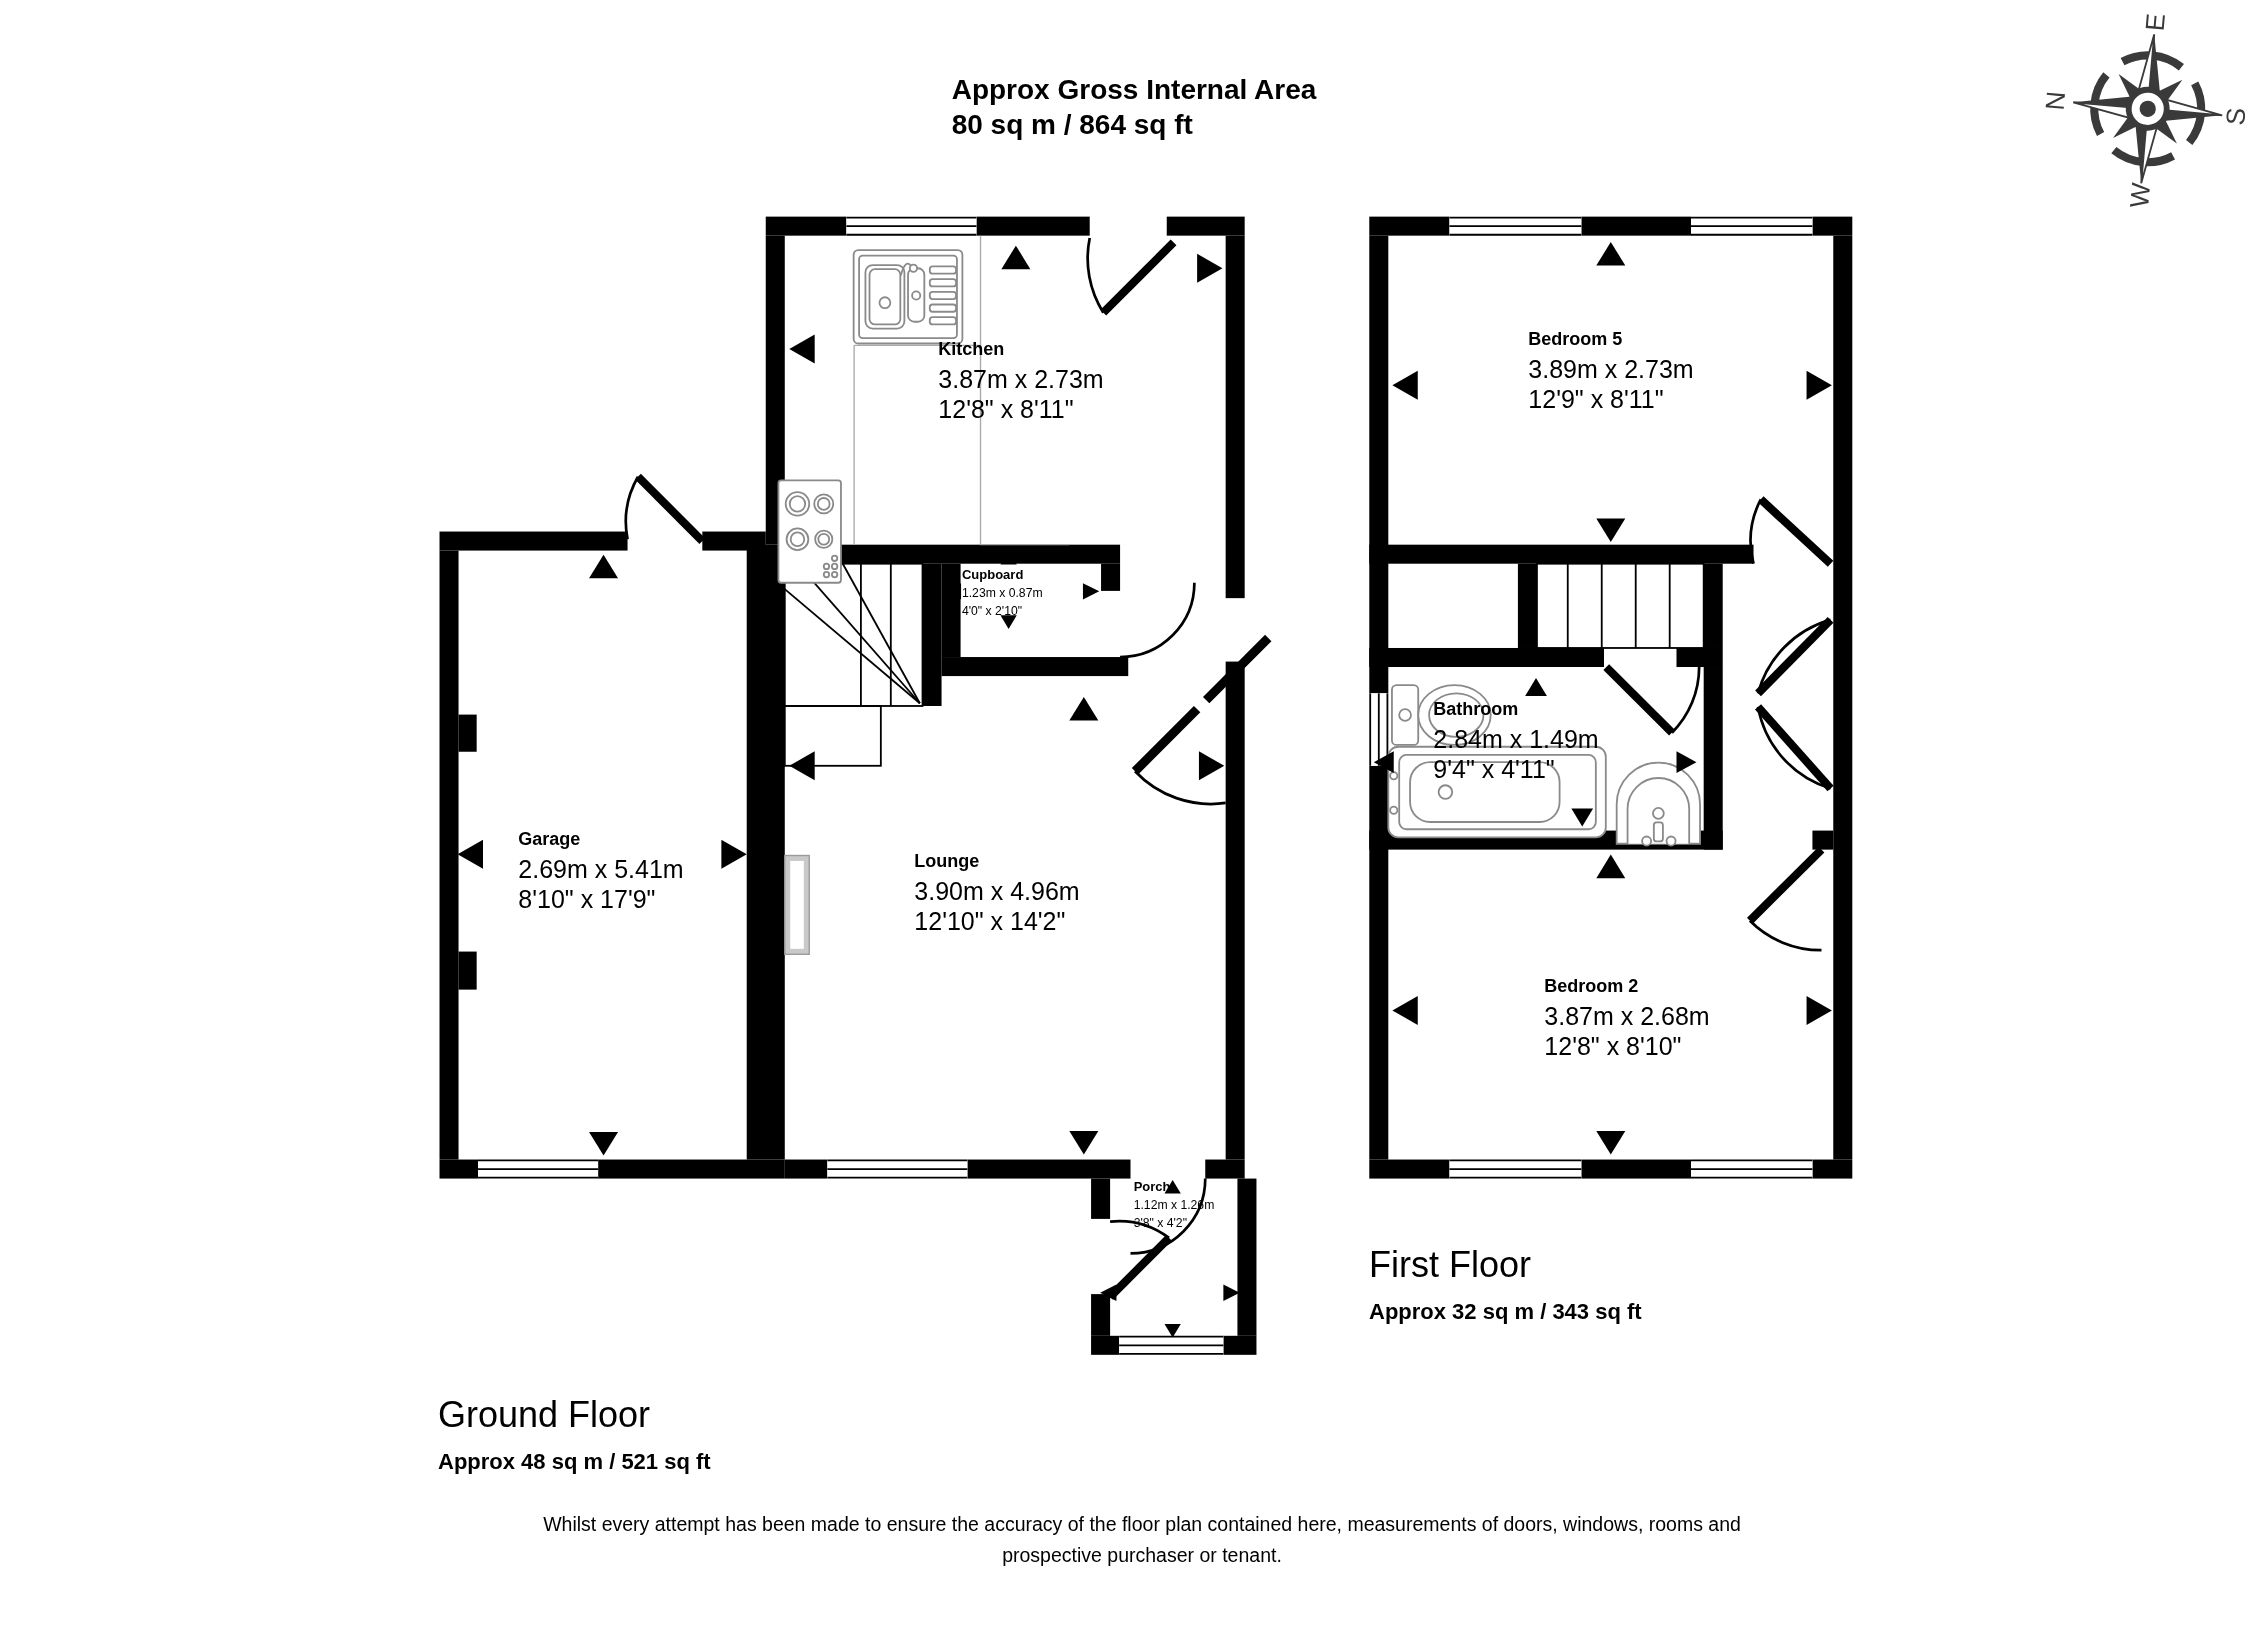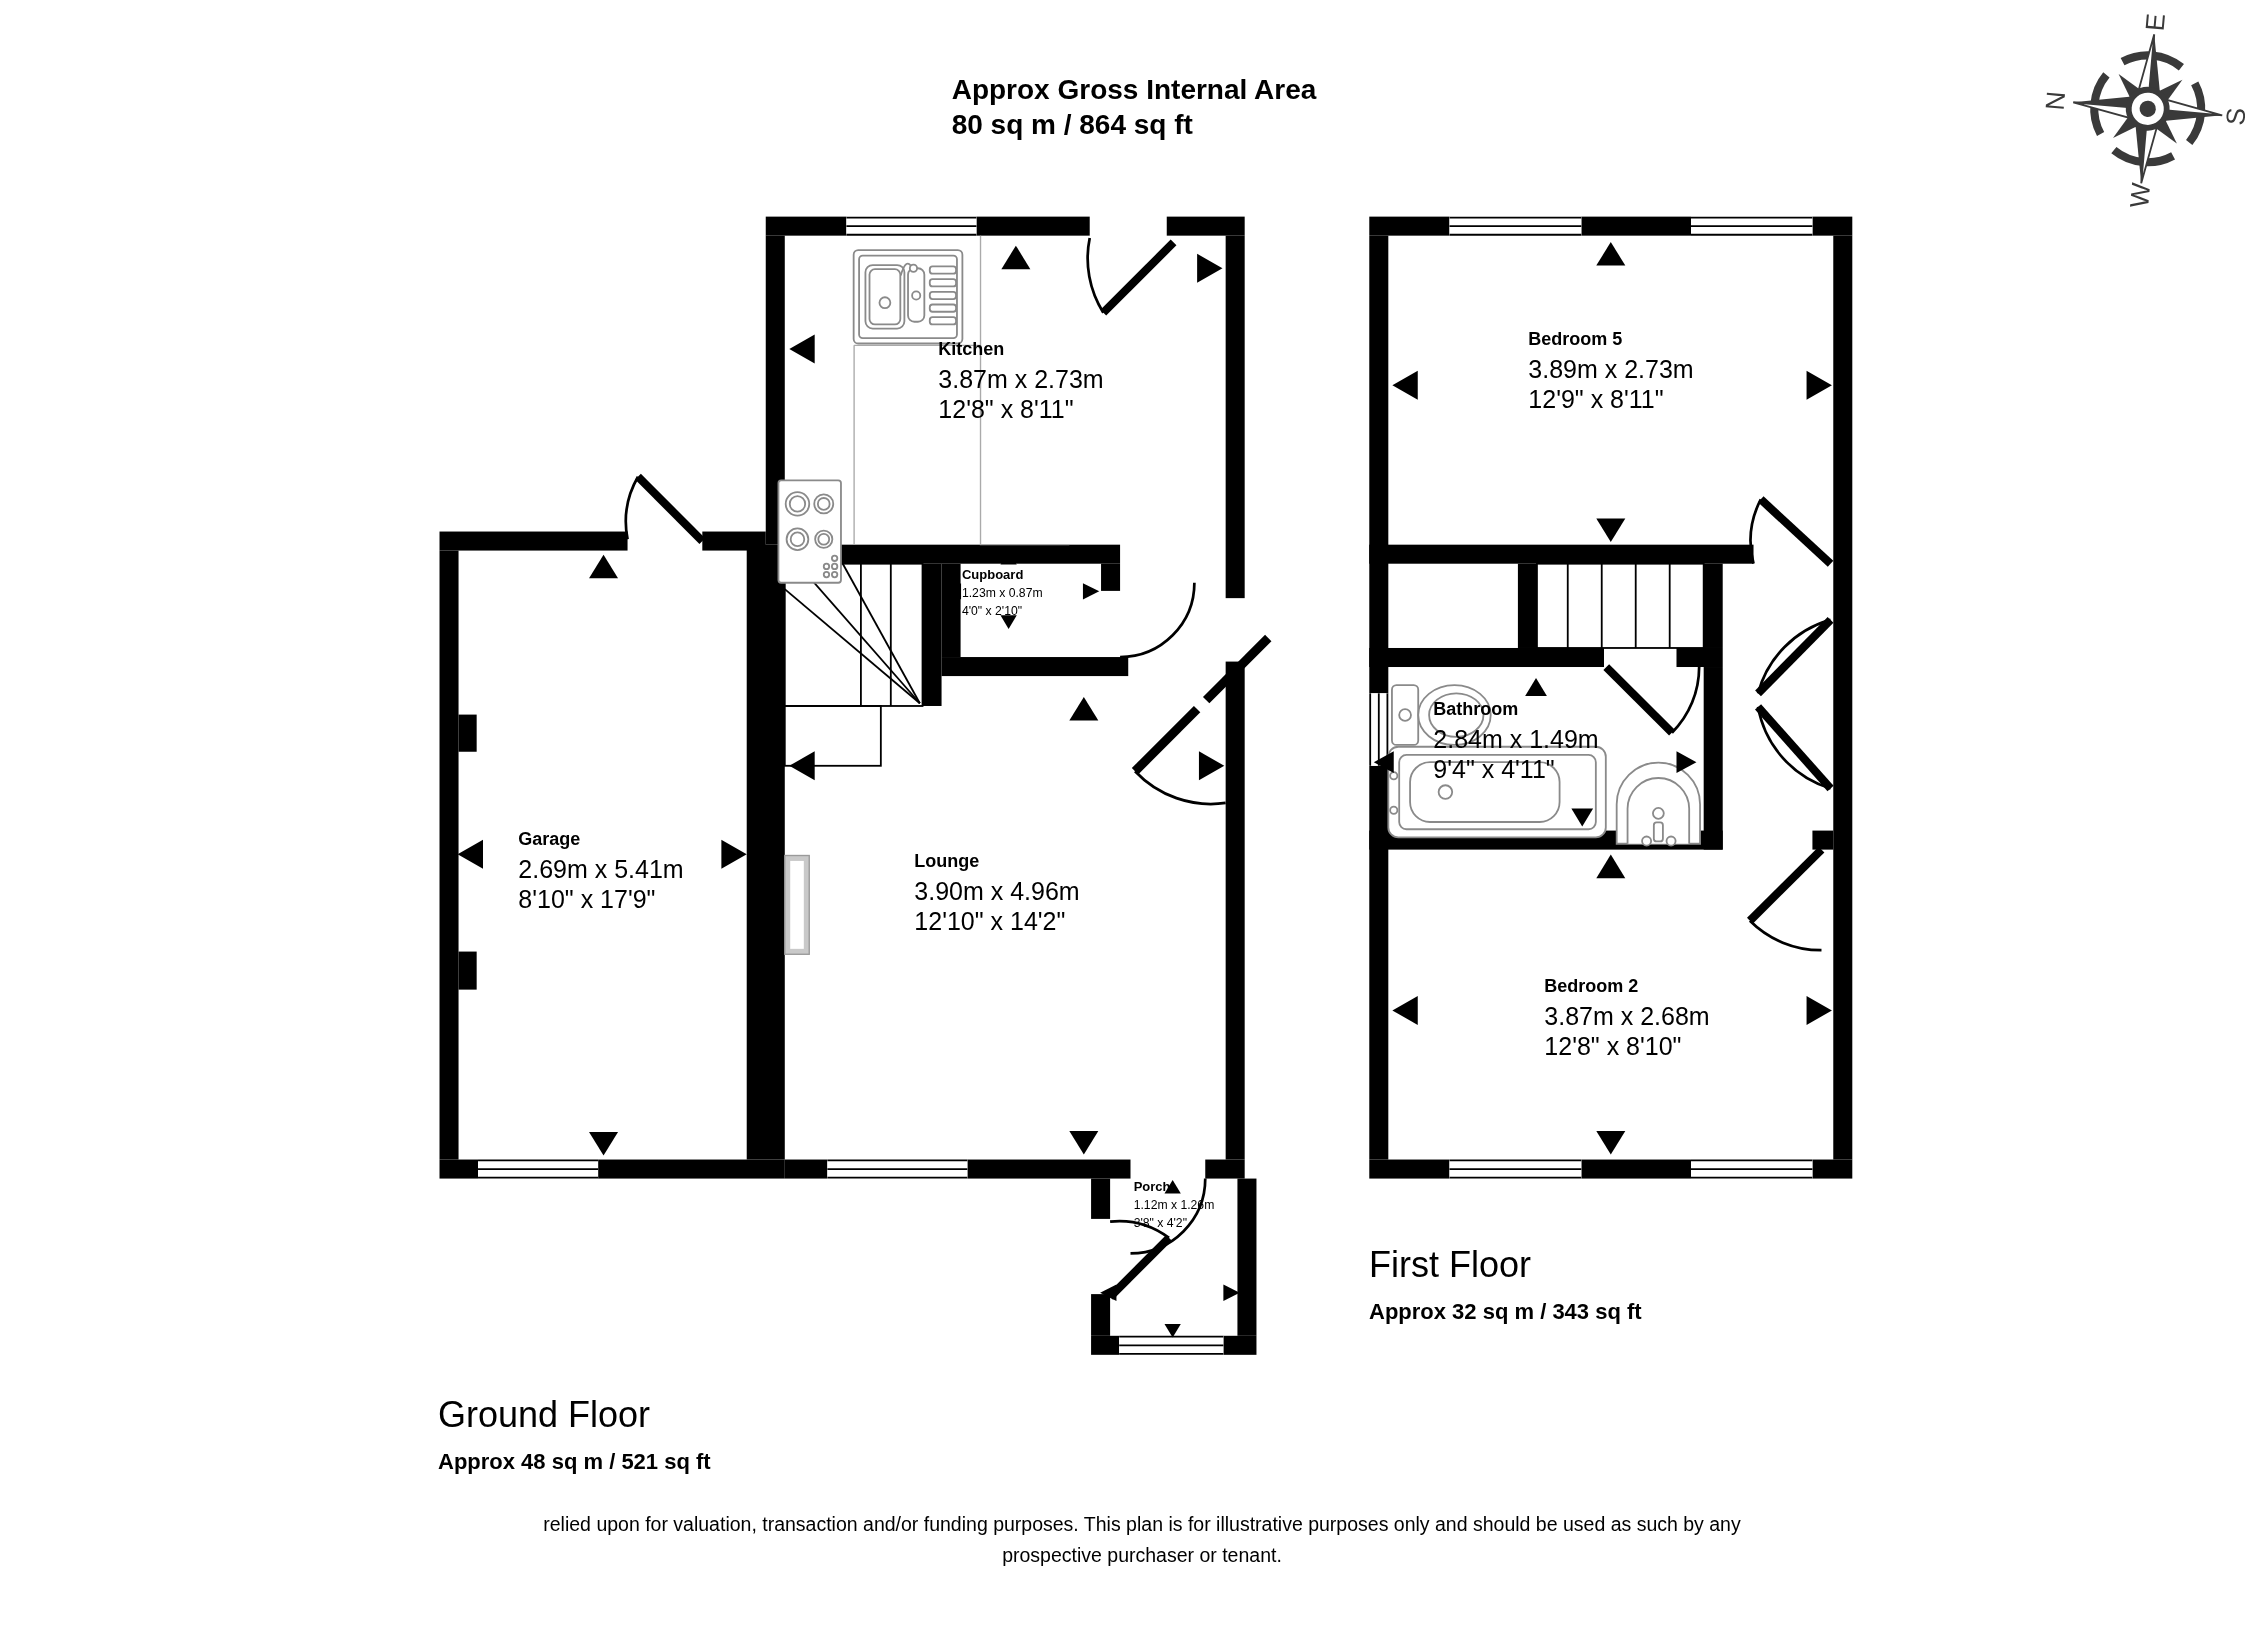--- a/index.html
+++ b/index.html
@@ -404,16 +404,16 @@
   <span class="fname">Ground Floor</span>
   <span class="farea">Approx 48 sq m / 521 sq ft</span>
 </div>
 
 <div class="floor-head" style="left:1369px;top:1245px;">
   <span class="fname">First Floor</span>
   <span class="farea">Approx 32 sq m / 343 sq ft</span>
 </div>
 
 <div class="disclaimer" style="left:1142px;top:1509px;width:1541px;">
-  <span>relied upon for valuation, transaction and/or funding purposes. This plan is for illustrative purposes only and should be used as such by any</span>
+  <span>Whilst every attempt has been made to ensure the accuracy of the floor plan contained here, measurements of doors, windows, rooms and</span>
   <span>prospective purchaser or tenant.</span>
 </div>
 
 
 </body></html>

